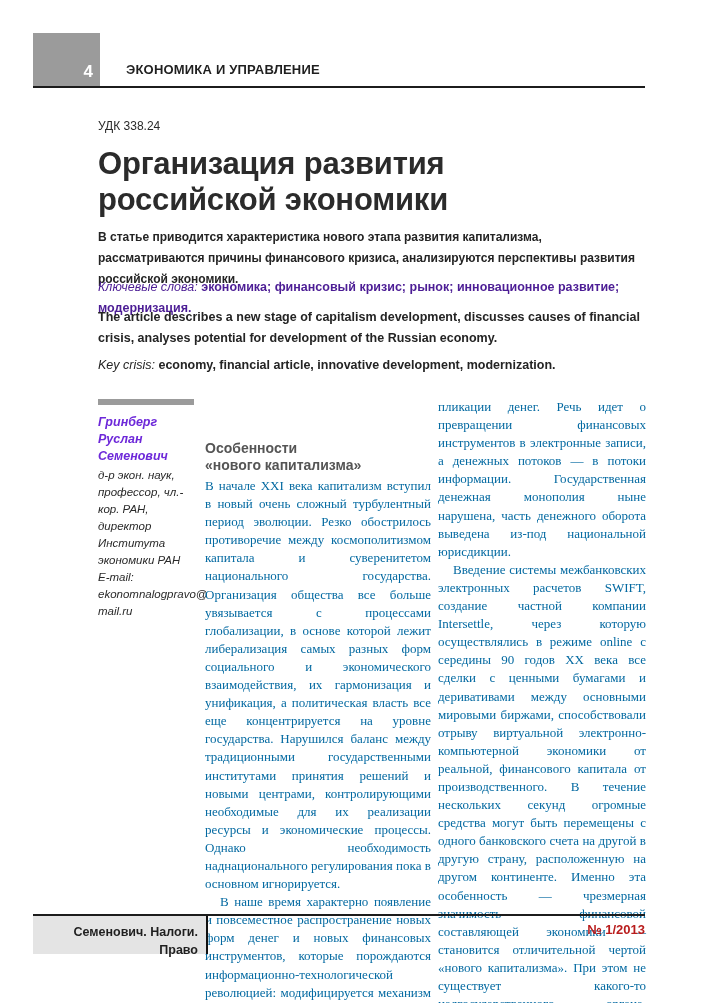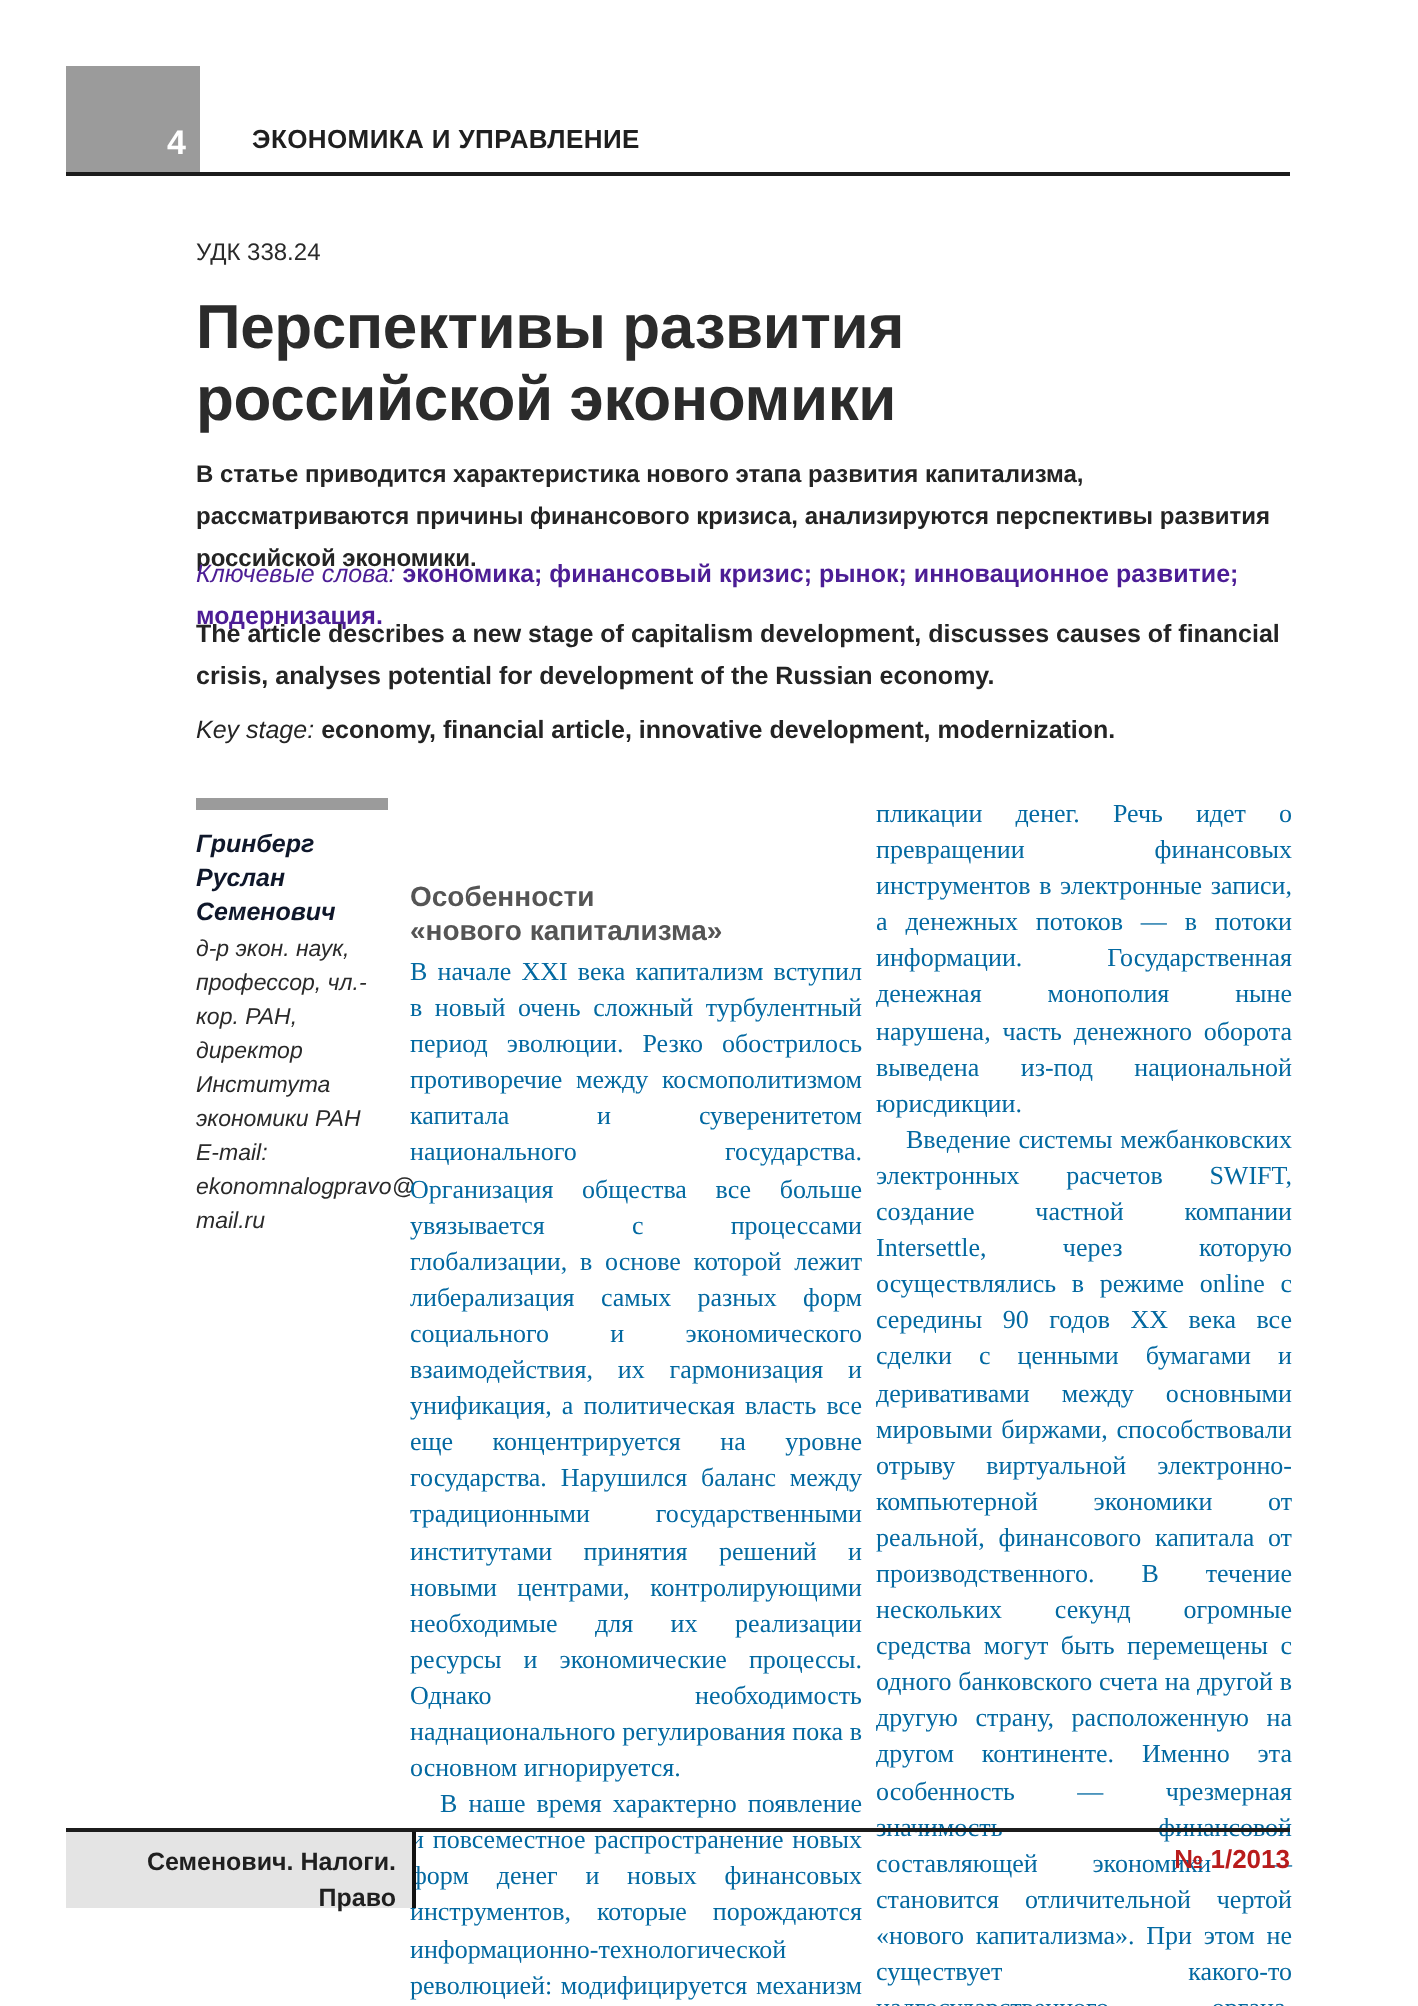--- a/index.html
+++ b/index.html
@@ -24,21 +24,21 @@
   .abstract-en{position:absolute;left:98px;top:307px;width:551px;margin:0;font-size:12.5px;
                line-height:21px;font-weight:700;color:#242424;}
   .keywords-en{position:absolute;left:98px;top:355px;width:551px;margin:0;font-size:12.5px;
                line-height:21px;color:#242424;}
   .kw-label{font-style:italic;font-weight:400;}
   .kw-text{font-weight:700;}
 
   
   .author{position:absolute;left:98px;top:399px;width:96px;font-style:italic;}
   .author-bar{width:96px;height:6px;background:#9b9b9b;margin-bottom:9px;}
-  .author-name{font-size:12.5px;font-weight:700;line-height:17px;color:#0f172a;margin:0 0 2px 0;}
+  .author-name{font-size:12.5px;font-weight:700;line-height:17px;color:#6d28d9;margin:0 0 2px 0;}
   .author-details,.author-email{font-size:11.5px;line-height:17px;color:#2a2a2a;margin:0;}
   .author-email{overflow:visible;white-space:pre-line;}
 
   
   .col1{position:absolute;left:205px;top:397px;width:226px;margin-top:43px;}
   .col2{position:absolute;left:438px;top:398px;width:208px;}
   .section-heading{margin:0 0 4px 0;font-size:14px;line-height:16.5px;font-weight:700;
                    color:#555555;white-space:pre-line;}
   .body-p{margin:0;font-family:"Liberation Serif",serif;font-size:13px;line-height:18.1px;
           color:#0369a1;text-align:justify;}
@@ -56,34 +56,34 @@
 
 <div class="page">
 
   <div class="pagenum-box">
     <span class="pagenum">4</span>
   </div>
   <div class="section-label">ЭКОНОМИКА И УПРАВЛЕНИЕ</div>
   <div class="header-rule"></div>
 
   <div class="udc">УДК 338.24</div>
-  <h1 class="title">Перспективы развития
+  <h1 class="title">Организация развития
 российской экономики</h1>
 
   <p class="abstract-ru">В статье приводится характеристика нового этапа развития капитализма, рассматриваются причины финансового кризиса, анализируются перспективы развития российской экономики.</p>
 
   <p class="keywords-ru">
     <span class="kw-label">Ключевые слова:</span>
     <span class="kw-text">экономика; финансовый кризис; рынок; инновационное развитие; модернизация.</span>
   </p>
 
   <p class="abstract-en">The article describes a new stage of capitalism development, discusses causes of financial crisis, analyses potential for development of the Russian economy.</p>
 
   <p class="keywords-en">
-    <span class="kw-label">Key stage:</span>
+    <span class="kw-label">Key crisis:</span>
     <span class="kw-text">economy, financial article, innovative development, modernization.</span>
   </p>
 
   <aside class="author">
     <div class="author-bar"></div>
     <p class="author-name">Гринберг Руслан Семенович</p>
     <p class="author-details">д-р экон. наук, профессор, чл.-кор. РАН, директор Института экономики РАН</p>
     <p class="author-email">E-mail:
 ekonomnalogpravo@
 mail.ru</p>

